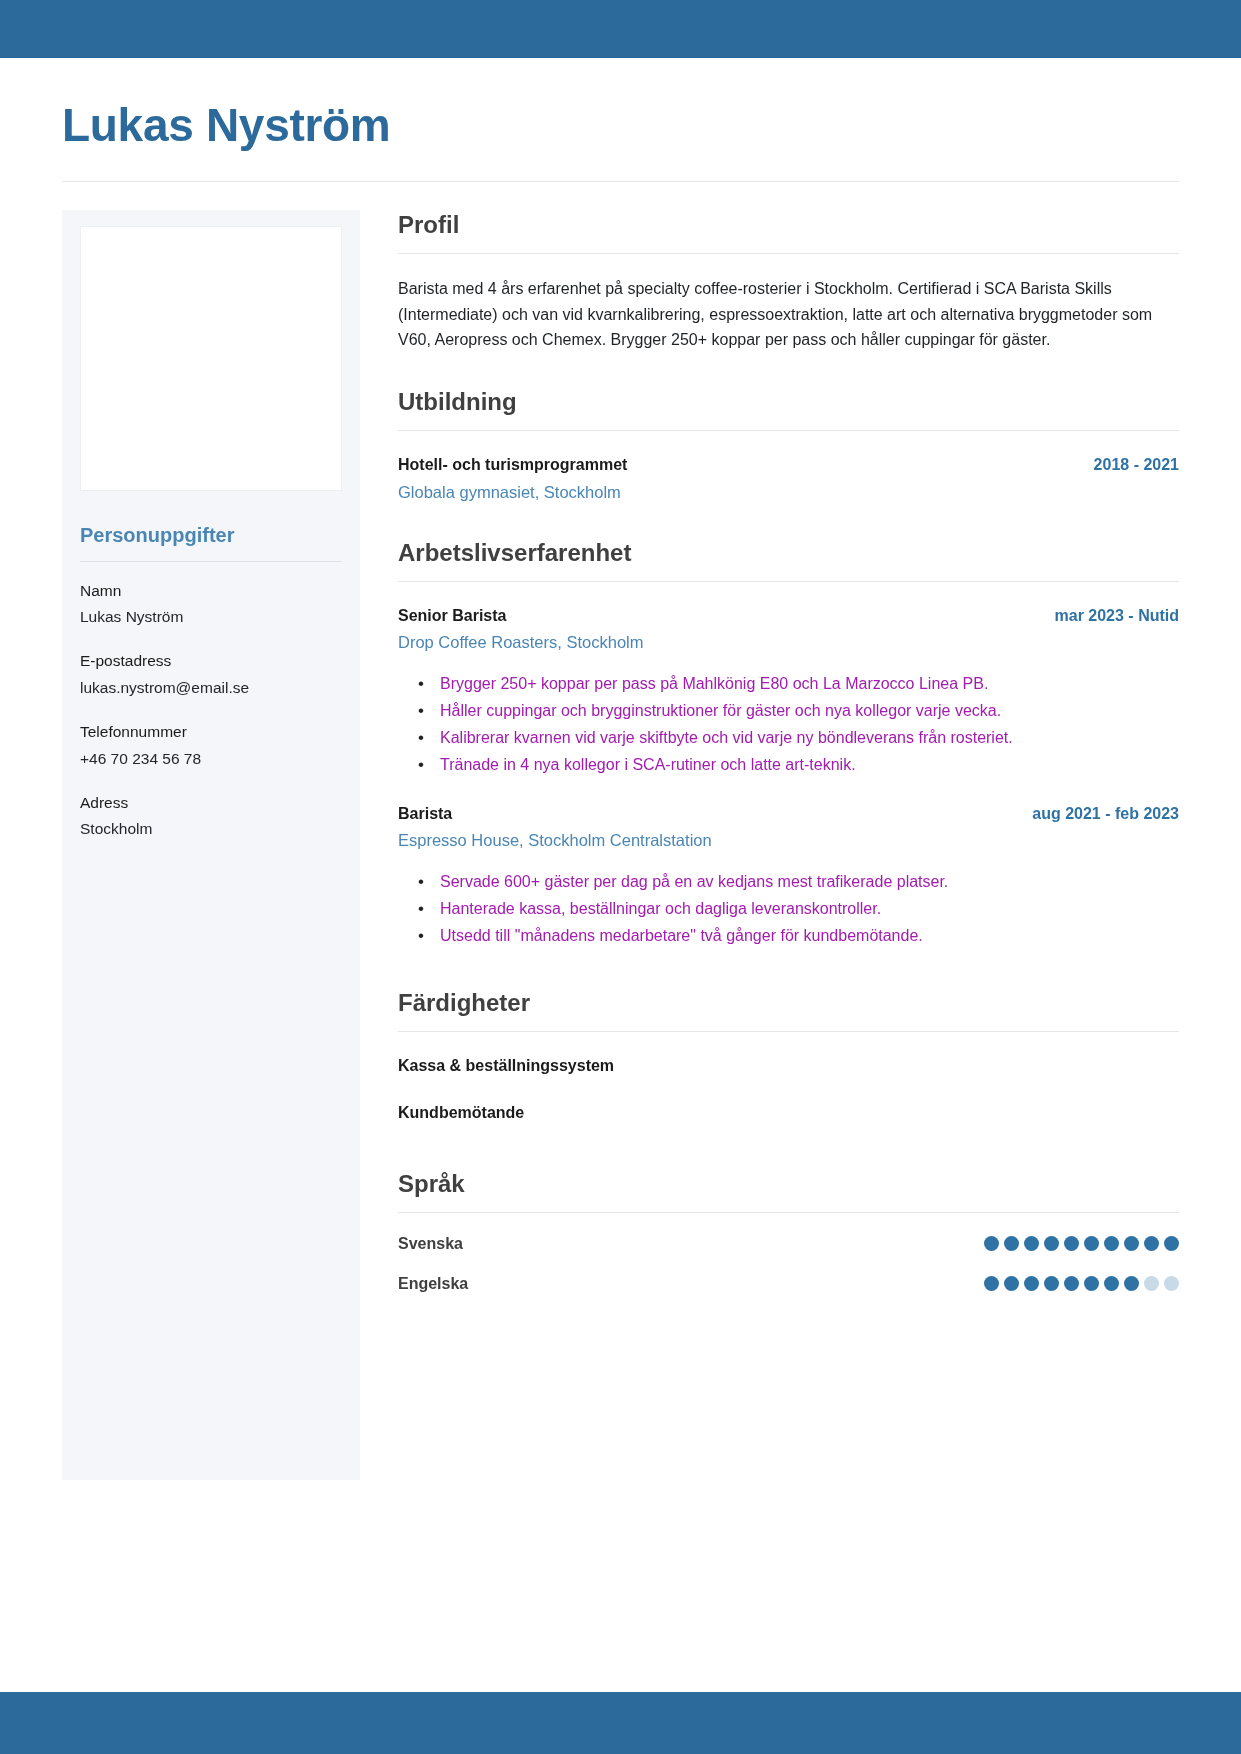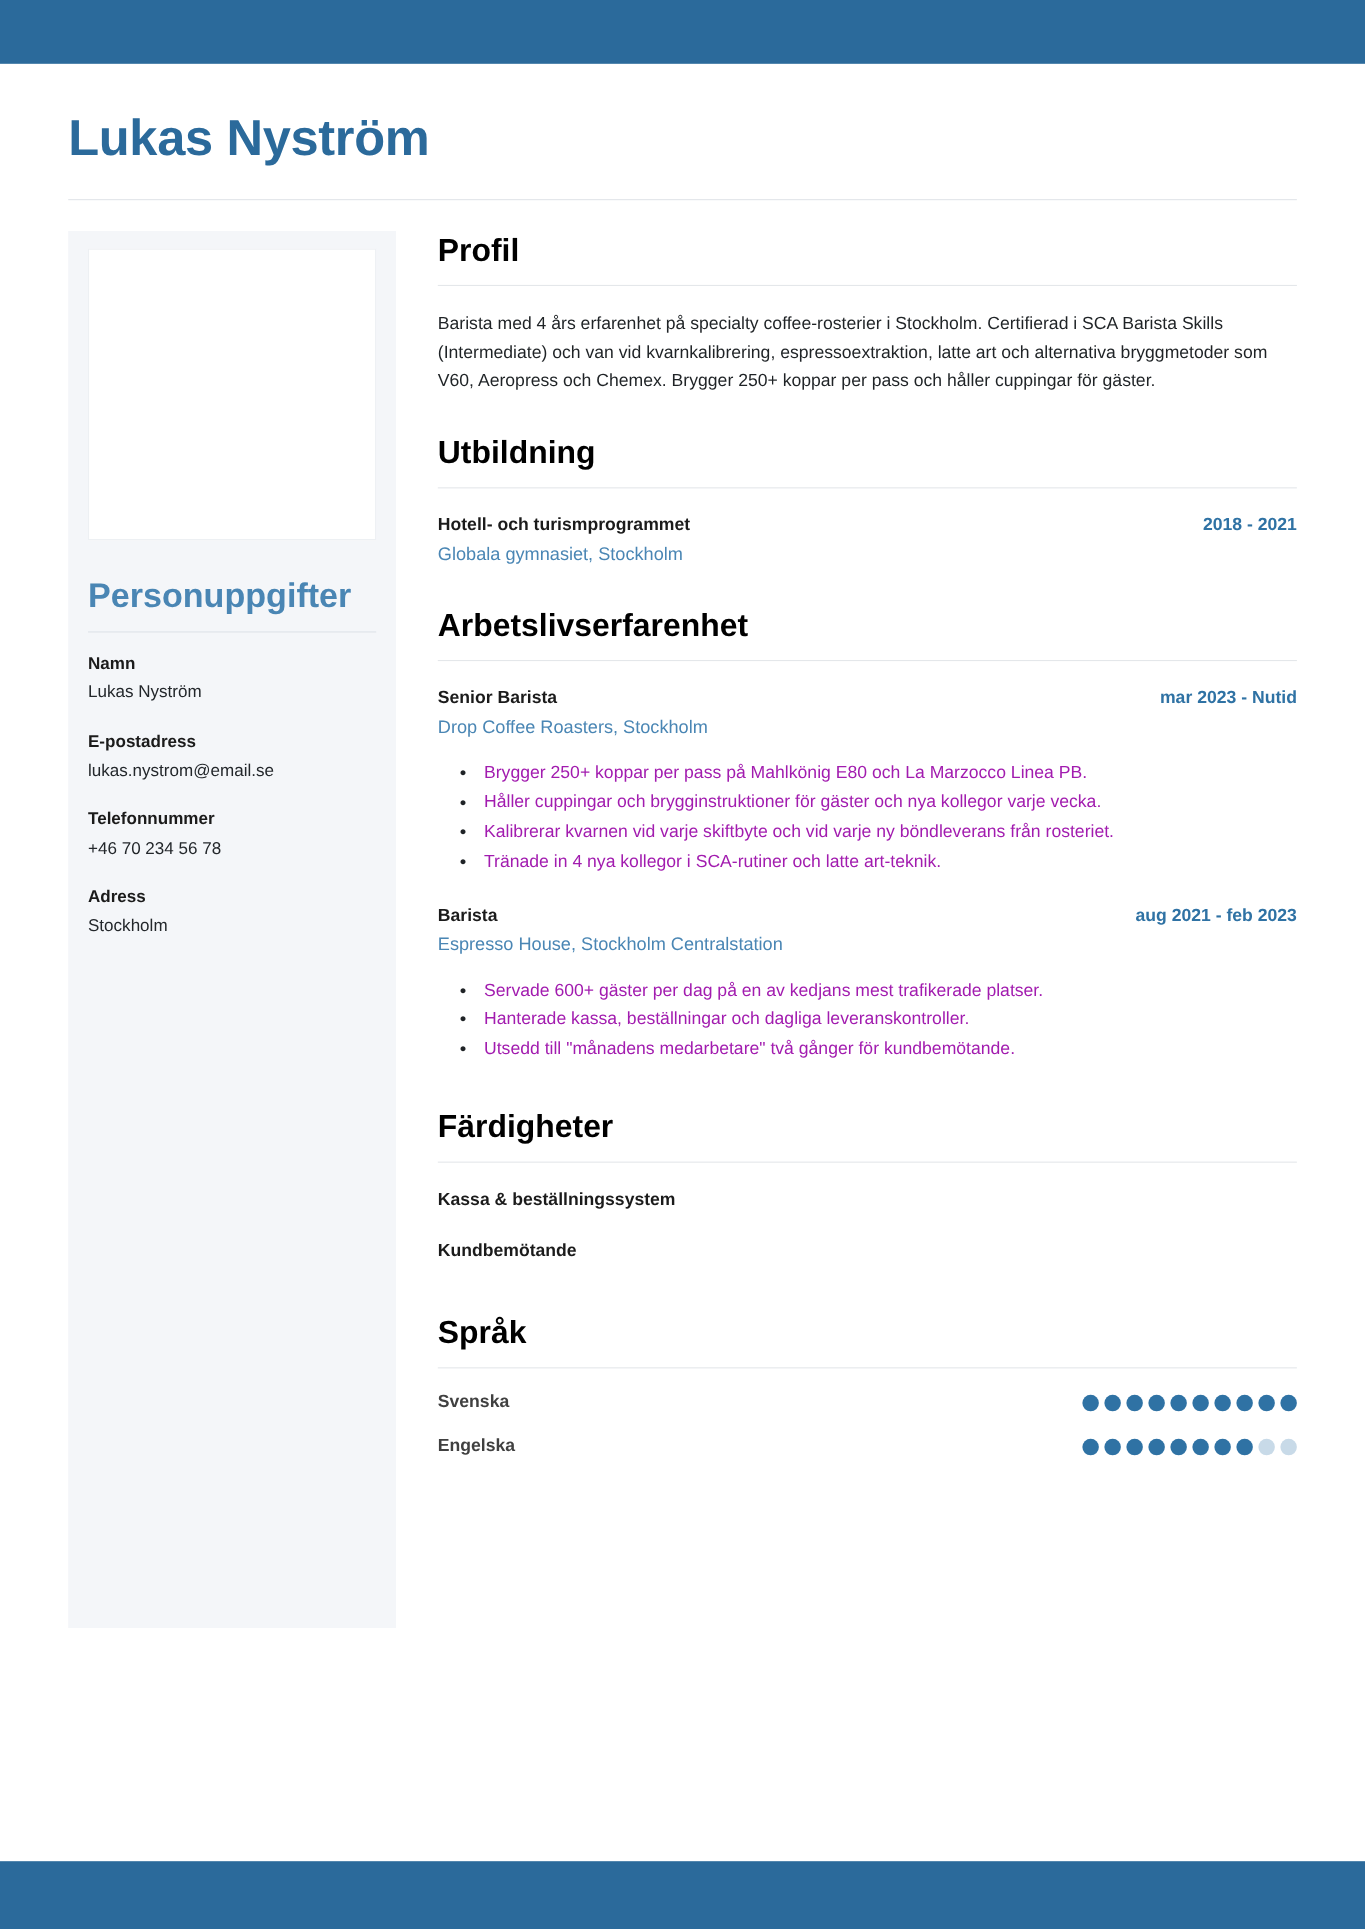--- a/index.html
+++ b/index.html
@@ -75,59 +75,59 @@
   }
   .photo-box {
     width: 262px;
     height: 265px;
     background: #ffffff;
     border: 1px solid #edf0f3;
     box-sizing: border-box;
     margin: 0 auto;
   }
   .sidebar-heading {
-    font-size: 31px;
+    font-size: 20px;
     font-weight: bold;
     color: #4a86b4;
     margin: 32px 0 0 0;
     line-height: 1.2;
   }
   .sidebar-rule {
     border-top: 1px solid #dde2e8;
     margin-top: 14px;
     margin-bottom: 18px;
   }
   .detail-block {
     margin-bottom: 22px;
   }
   .detail-label {
     font-size: 15.5px;
-    font-weight: bold;
+    font-weight: normal;
     color: #1b1b1b;
     line-height: 1.45;
   }
   .detail-value {
     font-size: 15.5px;
     color: #23272b;
     line-height: 1.5;
     margin-top: 3px;
     word-break: break-word;
   }
   .main {
     flex: 1 1 auto;
     padding-left: 38px;
     box-sizing: border-box;
   }
   .section {
     margin-bottom: 6px;
   }
   .section-title {
-    font-size: 29px;
-    font-weight: bold;
-    color: #000000;
+    font-size: 24px;
+    font-weight: bold;
+    color: #404040;
     margin: 0;
     line-height: 1.25;
   }
   .section-rule {
     border-top: 1px solid #e4e7ea;
     margin-top: 13px;
   }
   .section-body {
     padding-top: 22px;
   }

